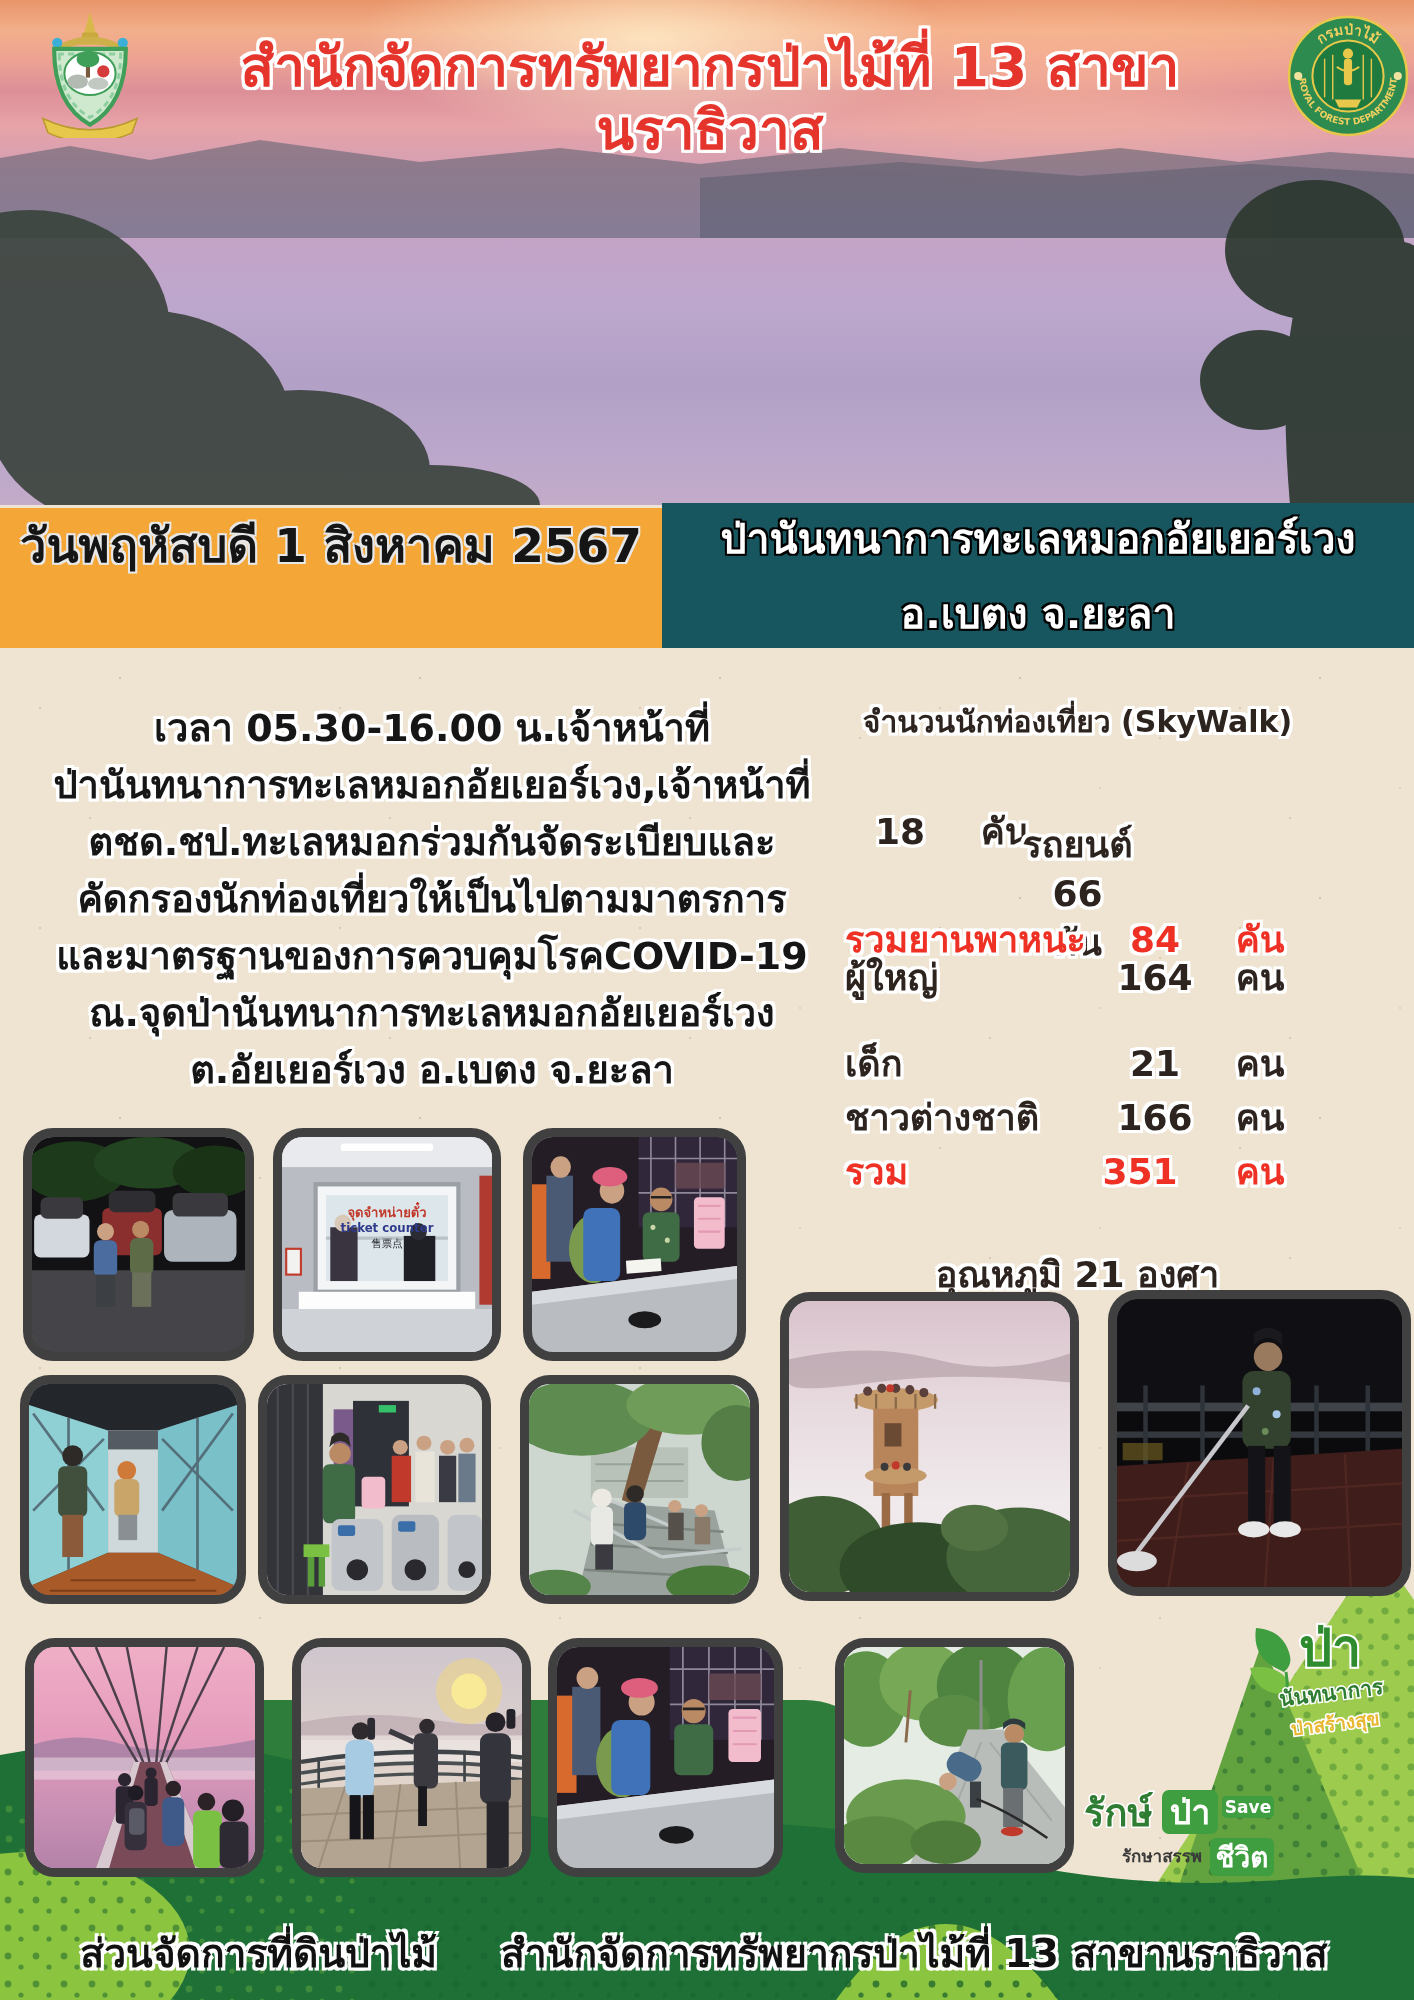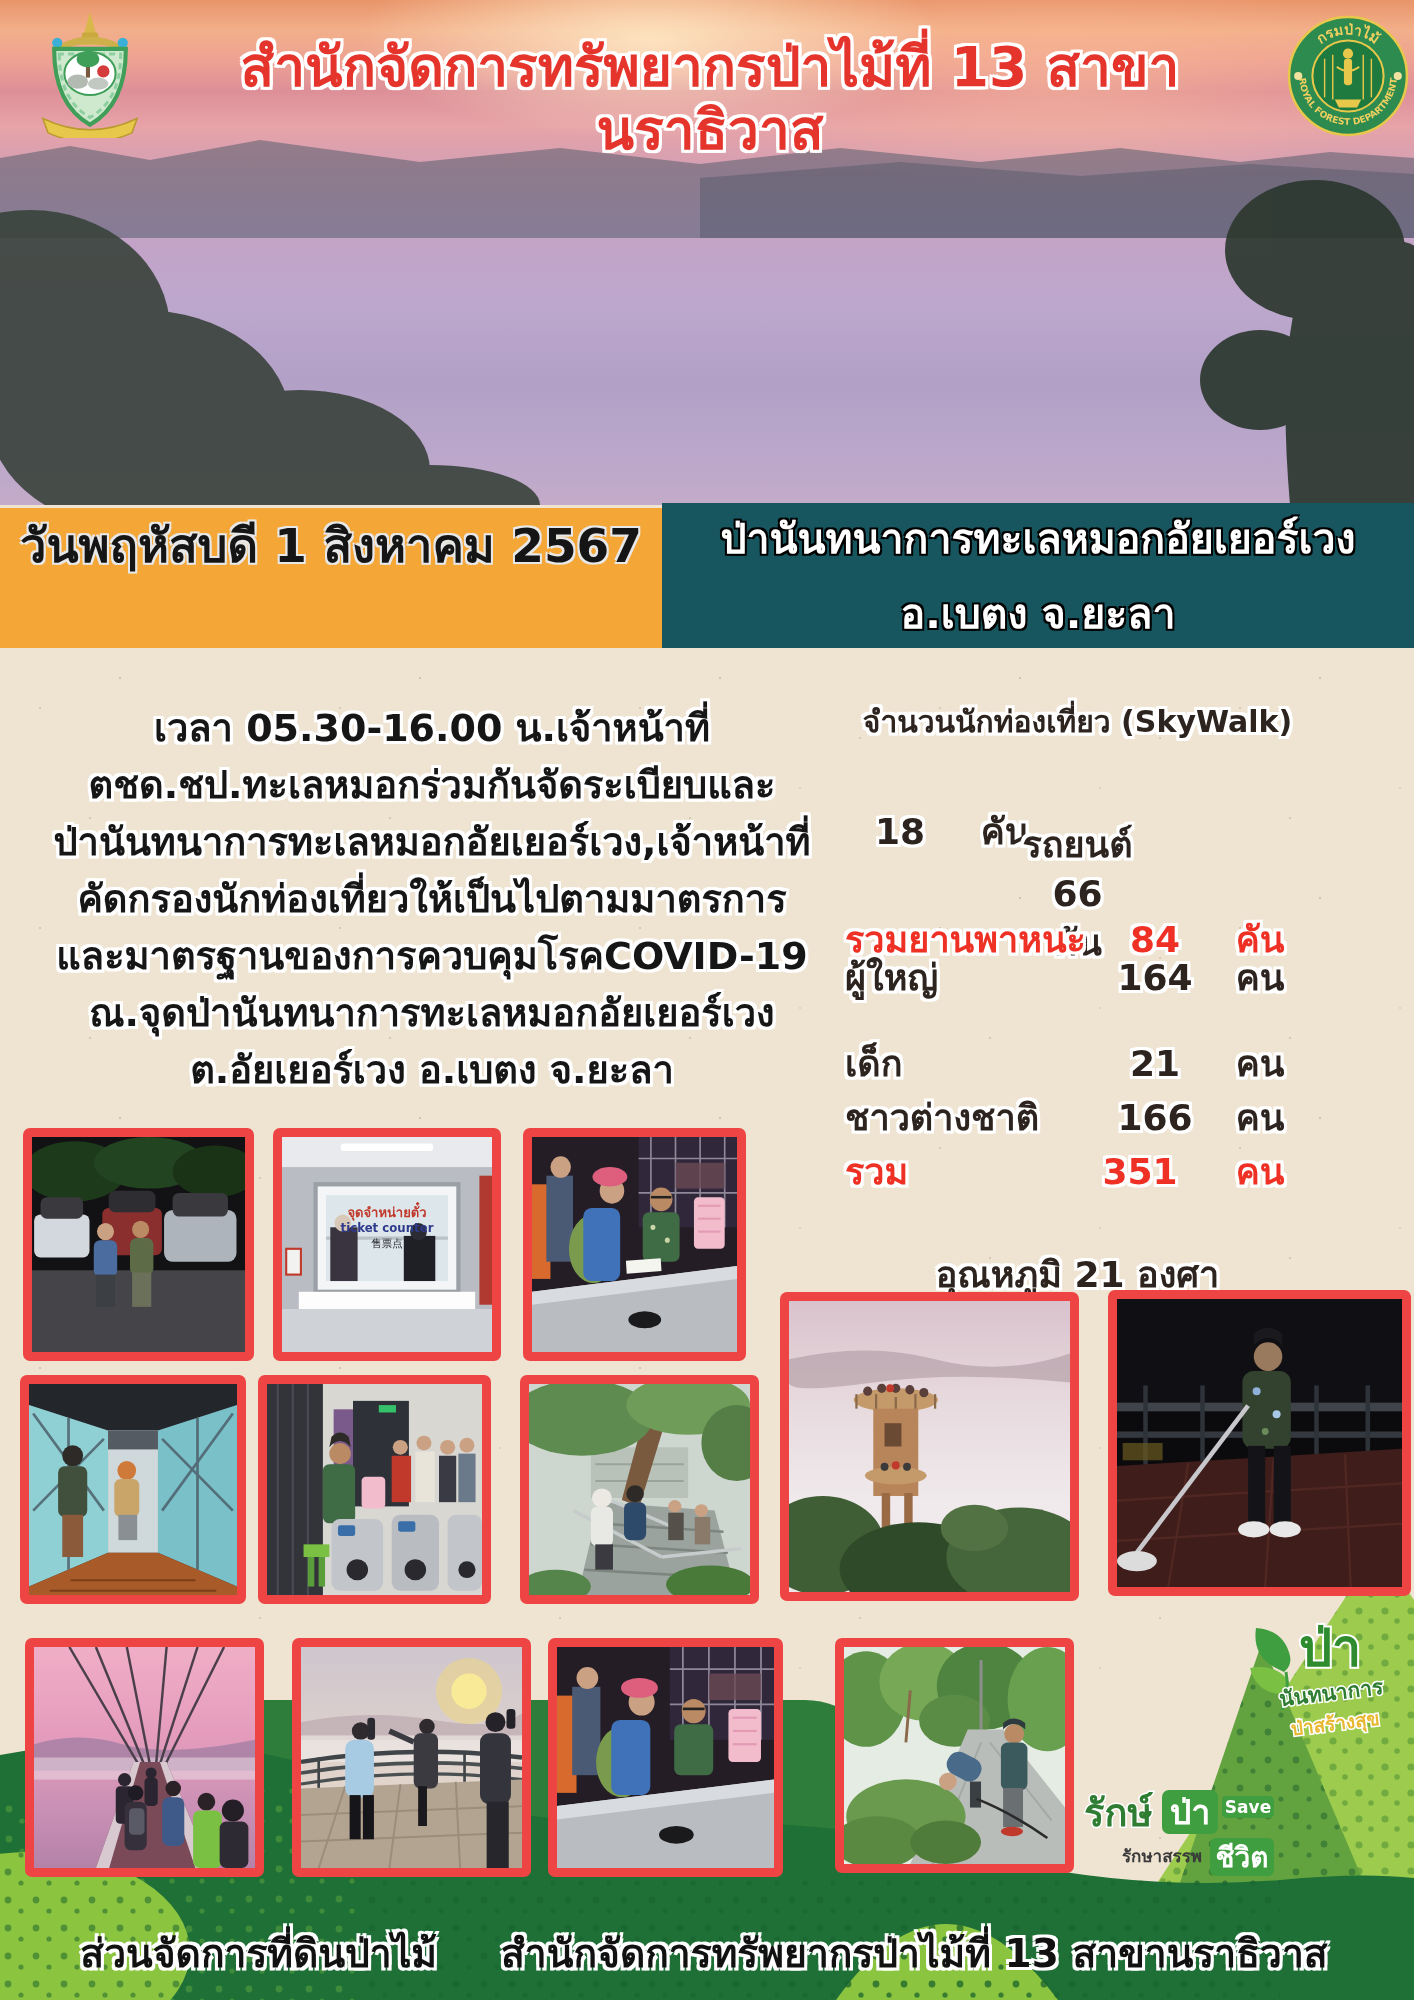--- a/index.html
+++ b/index.html
@@ -45,21 +45,21 @@
     font-weight:600;color:#2d241f;}
   .stat-row{left:845px;width:465px;height:54px;display:flex;align-items:center;
     font-size:36px;font-weight:600;color:#2d241f;}
   .stat-row .s-label{flex:1;text-align:left;}
   .stat-row .s-val{width:110px;text-align:center;}
   .stat-row .s-unit{width:100px;text-align:center;}
   .stat-row.red, .stat-row.red span{color:#ee3124;}
   .temperature{left:840px;top:1246px;width:475px;text-align:center;font-size:36px;
     font-weight:600;color:#2d241f;}
   
-  .photo{border:9px solid #ef4444;border-radius:7px;overflow:hidden;box-sizing:border-box;
+  .photo{border:9px solid #404040;border-radius:30px;overflow:hidden;box-sizing:border-box;
     background:#ccc;z-index:3;}
   .photo svg{display:block;width:100%;height:100%;}
   
   .blob{left:55px;top:1700px;width:830px;height:205px;border-radius:80px;
     background:#2e7d3b;z-index:1;}
   .footer-svg{left:0;top:1500px;width:1414px;height:500px;z-index:2;}
   .footer-text{left:0;top:1922px;width:1408px;text-align:center;z-index:5;
     font-size:39px;font-weight:bold;color:#111;
     text-shadow:-3px -3px 0 #fff,3px -3px 0 #fff,-3px 3px 0 #fff,3px 3px 0 #fff;}
   .footer-text .gap{display:inline-block;width:64px;}
@@ -142,22 +142,22 @@
 </div>
 <div class="abs loc-band">
   <span>ป่านันทนาการทะเลหมอกอัยเยอร์เวง</span>
   <span>อ.เบตง จ.ยะลา</span>
 </div>
 
 <div class="abs paper"></div>
 
 <div class="abs para outline-w">
   <div>เวลา 05.30-16.00 น.เจ้าหน้าที่</div>
+  <div>ป่านันทนาการทะเลหมอกอัยเยอร์เวง,เจ้าหน้าที่</div>
   <div>ตชด.ชป.ทะเลหมอกร่วมกันจัดระเบียบและ</div>
-  <div>ป่านันทนาการทะเลหมอกอัยเยอร์เวง,เจ้าหน้าที่</div>
   <div>คัดกรองนักท่องเที่ยวให้เป็นไปตามมาตรการ</div>
   <div>และมาตรฐานของการควบคุมโรคCOVID-19</div>
   <div>ณ.จุดป่านันทนาการทะเลหมอกอัยเยอร์เวง</div>
   <div>ต.อัยเยอร์เวง อ.เบตง จ.ยะลา</div>
 </div>
 
 <div class="abs stats-title outline-w">จำนวนนักท่องเที่ยว (SkyWalk)</div>
 
 <div class="abs stat-row outline-w" style="top:804px;">
   <span class="s-val">18</span>

